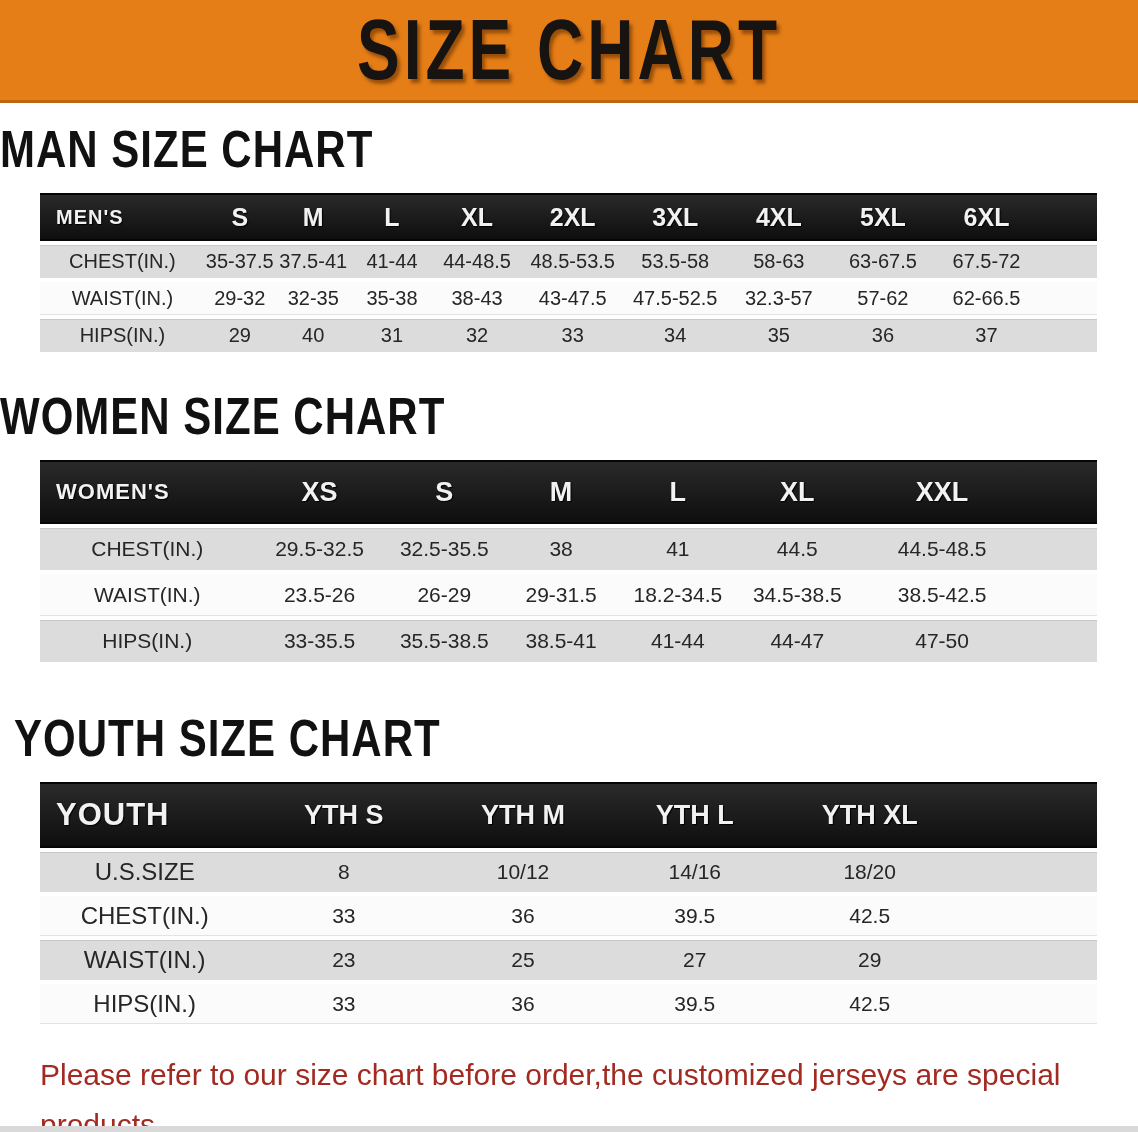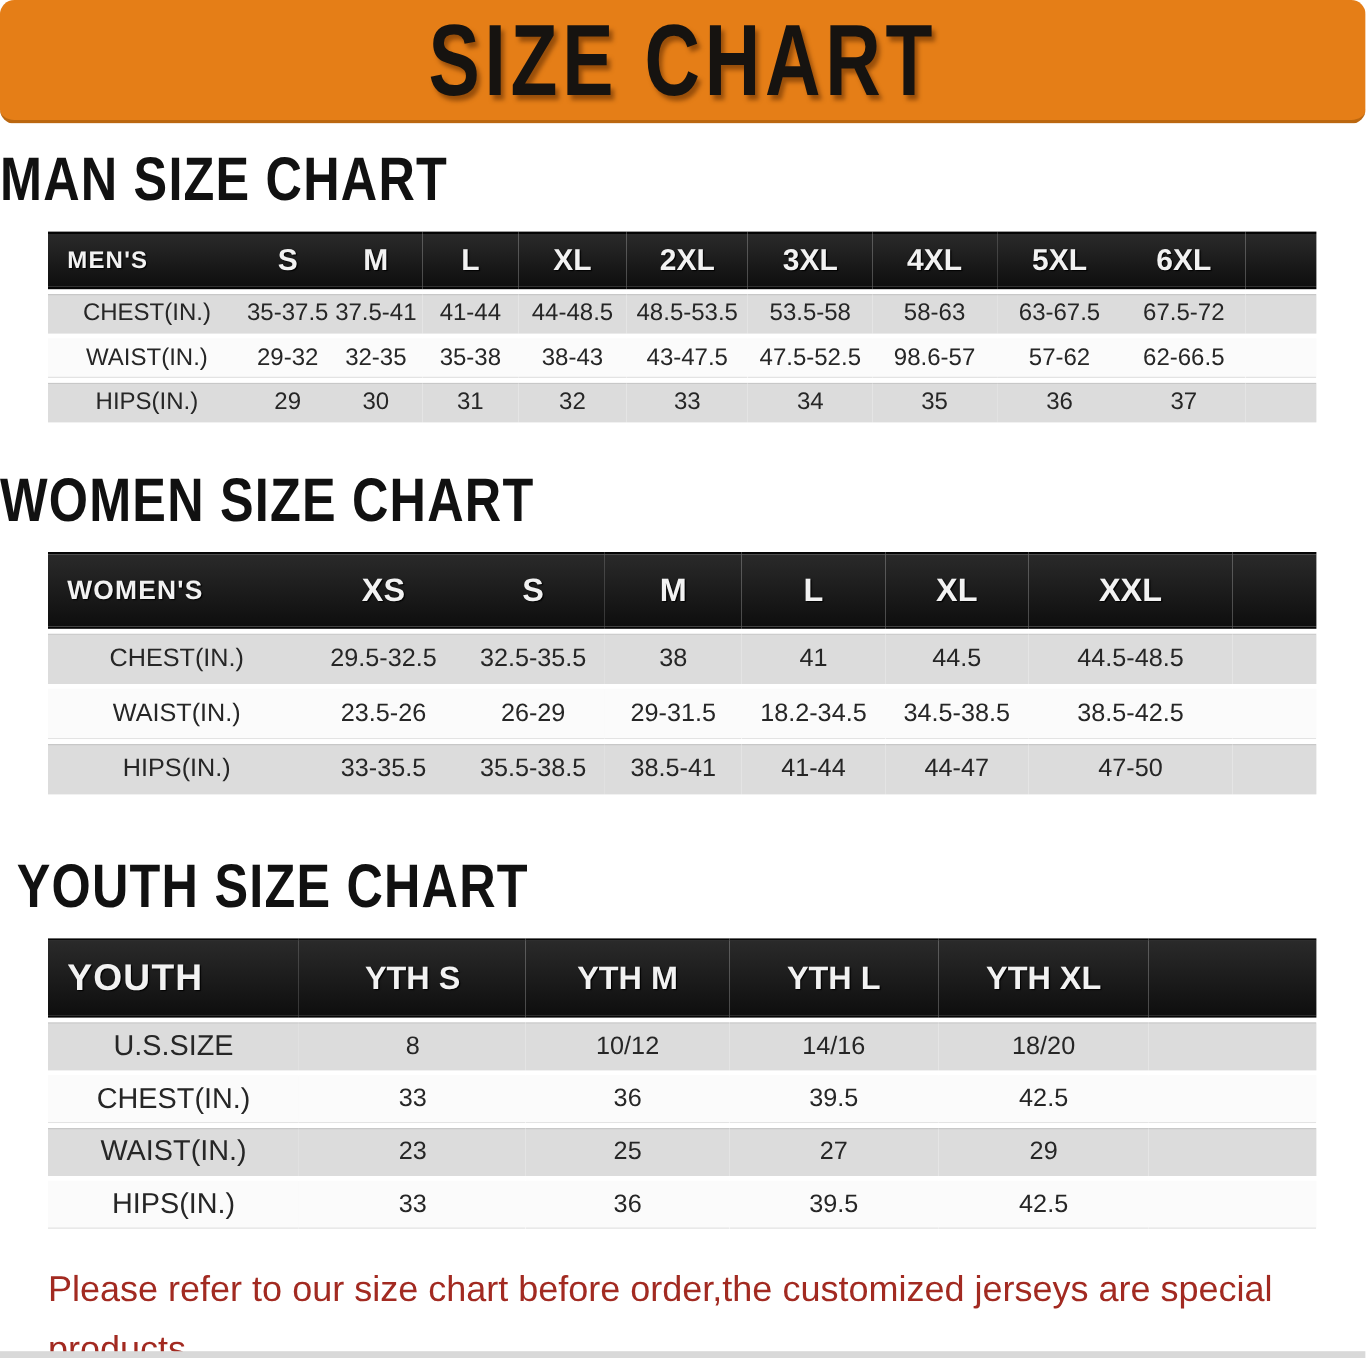--- a/index.html
+++ b/index.html
@@ -8,21 +8,21 @@
     background:#ffffff;
     font-family:"Liberation Sans",sans-serif;
     position:relative;
     overflow:hidden;
   }
   
   .banner{
     height:100px;
     background:#e57e17;
     border-bottom:3px solid #bb670f;
-    display:flex;align-items:center;justify-content:center;border-radius:12px;
+    display:flex;align-items:center;justify-content:center;
   }
   .banner-title{
     display:inline-block;
     font-weight:bold;
     font-size:64px;
     letter-spacing:4px;
     color:#161310;
     transform:scaleY(1.32);
     transform-origin:center;
     text-shadow:3px 3px 3px rgba(90,40,0,.55);
@@ -154,29 +154,29 @@
         <td></td>
       </tr>
       <tr class="row-w">
         <td class="lbl">WAIST(IN.)</td>
         <td>29-32</td>
         <td>32-35</td>
         <td>35-38</td>
         <td>38-43</td>
         <td>43-47.5</td>
         <td>47.5-52.5</td>
-        <td>98.6-57</td>
+        <td>32.3-57</td>
         <td>57-62</td>
         <td>62-66.5</td>
         <td></td>
       </tr>
       <tr class="row-g">
         <td class="lbl">HIPS(IN.)</td>
         <td>29</td>
-        <td>30</td>
+        <td>40</td>
         <td>31</td>
         <td>32</td>
         <td>33</td>
         <td>34</td>
         <td>35</td>
         <td>36</td>
         <td>37</td>
         <td></td>
       </tr>
     </tbody>

